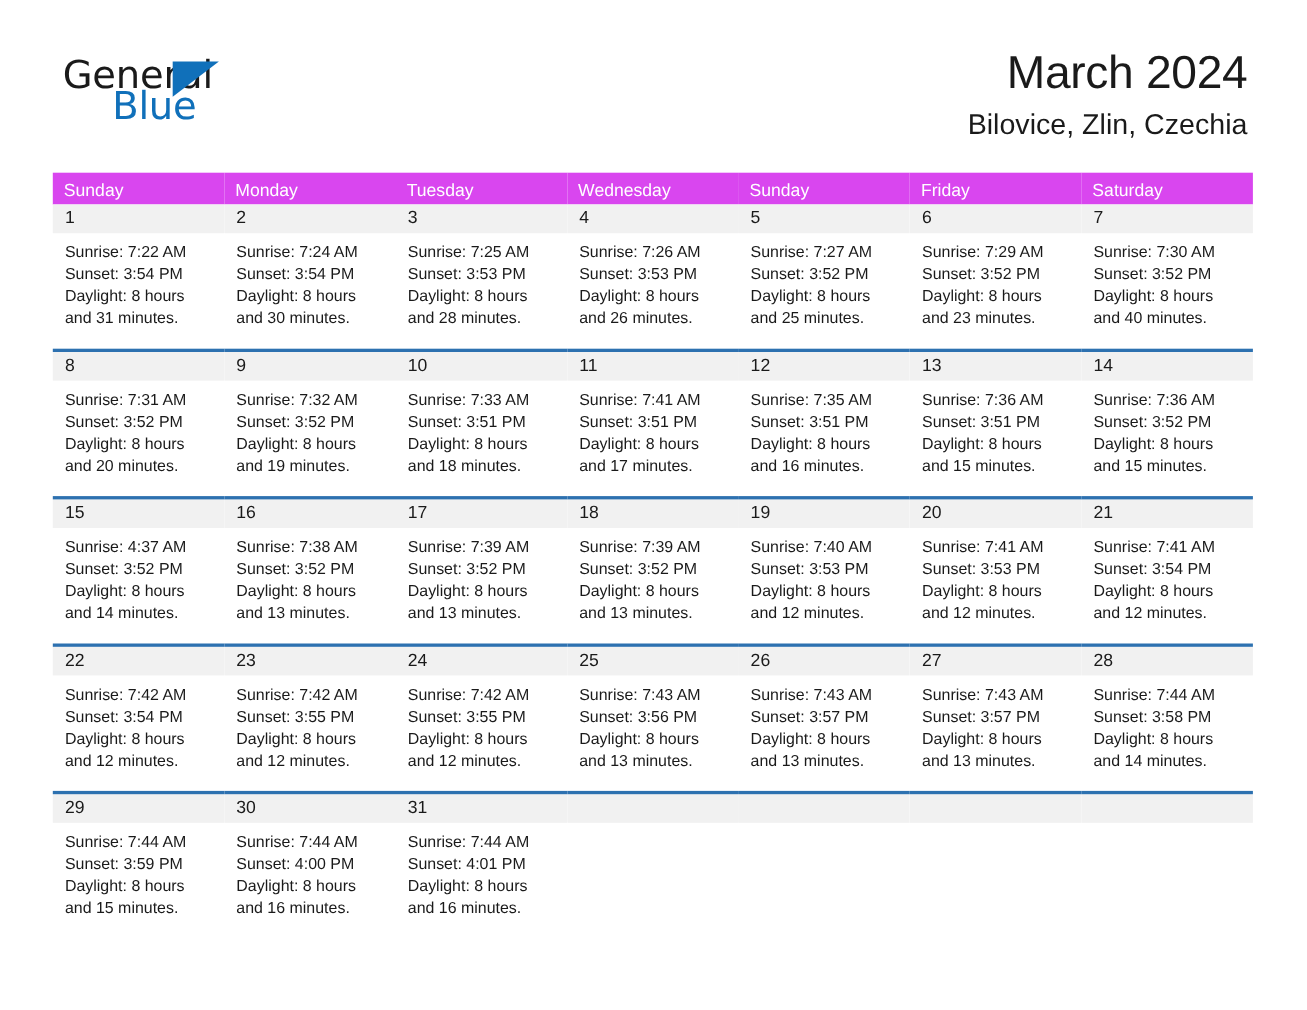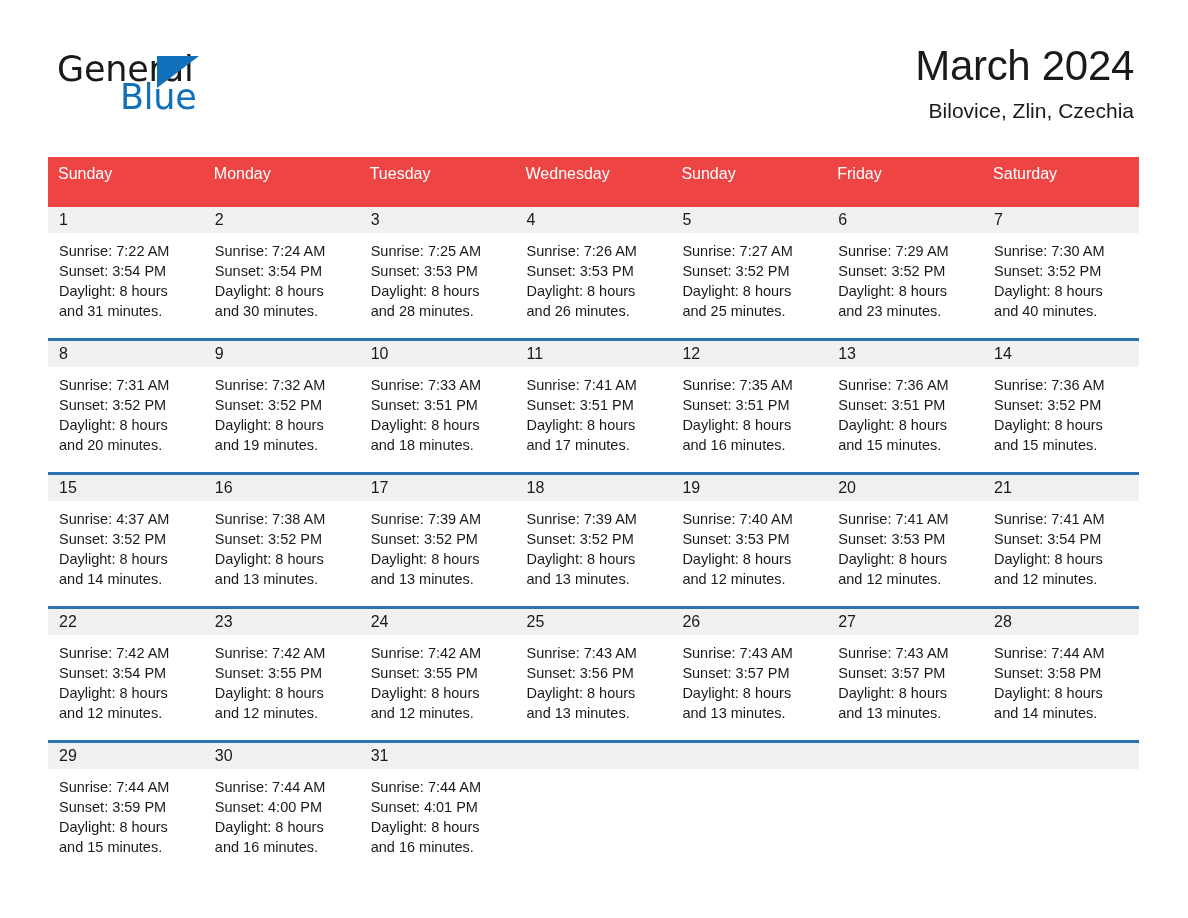--- a/index.html
+++ b/index.html
@@ -39,21 +39,21 @@
   }
   .logo-general {
     font-size: 35px;
     color: #1a1a1a;
     letter-spacing: -0.2px;
     font-family: "DejaVu Sans", sans-serif;
     font-weight: 400;
   }
   .logo-blue {
     position: absolute;
-    left: 63px;
+    left: 45px;
     top: 28px;
     font-size: 35px;
     color: #1070ba;
     letter-spacing: -0.2px;
     font-family: "DejaVu Sans", sans-serif;
     font-weight: 400;
   }
   .logo-triangle {
     position: absolute;
     left: 100px;
@@ -73,46 +73,46 @@
   .month-title {
     font-size: 42px;
     color: #1a1a1a;
     font-weight: 400;
     line-height: 1.05;
     letter-spacing: -0.3px;
     white-space: nowrap;
   }
   .location-title {
     margin-top: 11px;
-    font-size: 21px;
+    font-size: 26px;
     color: #1a1a1a;
     font-weight: 400;
     line-height: 1.1;
     white-space: nowrap;
   }
 
   
   .calendar {
     position: absolute;
     left: 48px;
     top: 157px;
     width: 1091px;
   }
   .cal-table {
     width: 100%;
     border-collapse: collapse;
     table-layout: fixed;
   }
   .cal-table th {
-    background: #ef4444;
+    background: #d946ef;
     color: #ffffff;
     font-size: 16px;
     font-weight: 400;
     text-align: left;
-    padding: 8px 0 24px 10px;
+    padding: 8px 0 3px 10px;
     height: 18px;
     vertical-align: middle;
   }
   .week-row > td {
     vertical-align: top;
     padding: 0;
     border-top: 3px solid #2d71b0;
     background: #ffffff;
   }
   .week-row.first > td {

